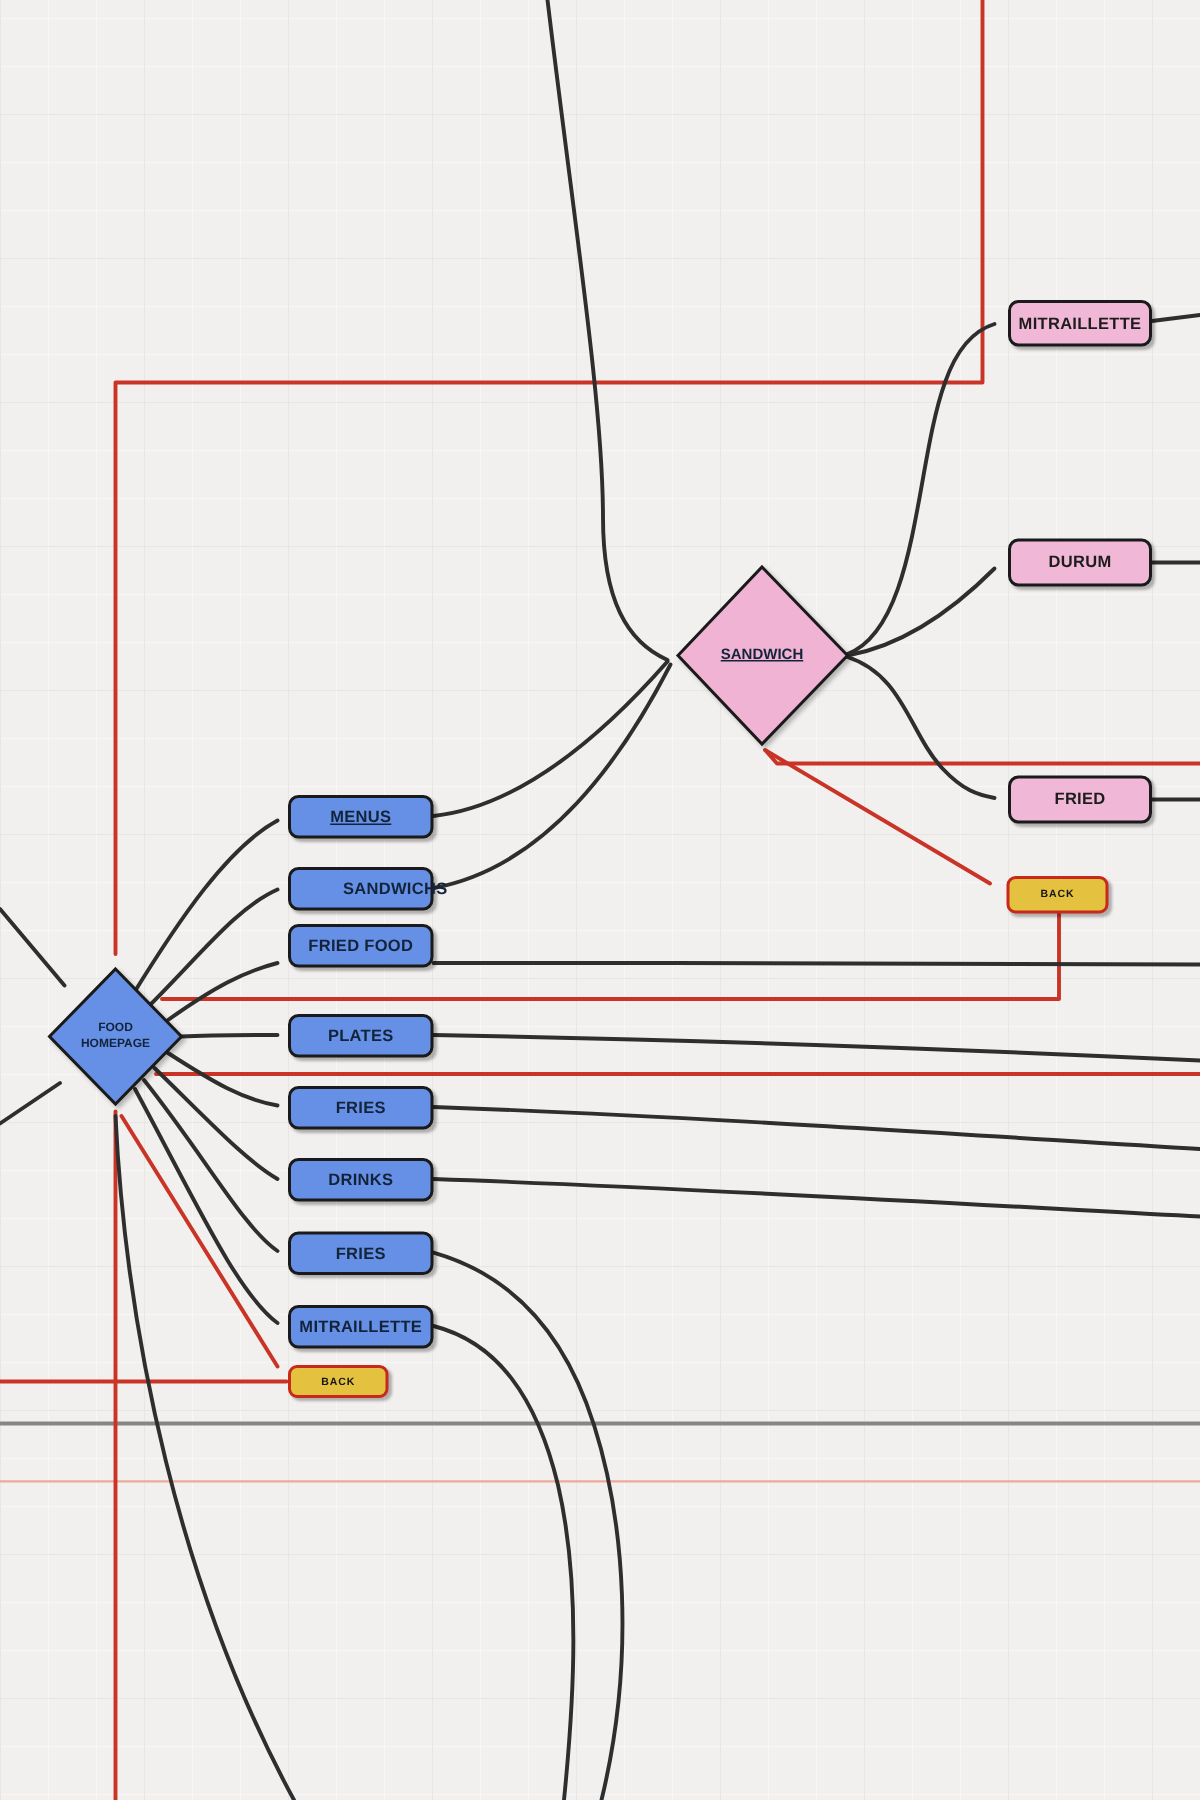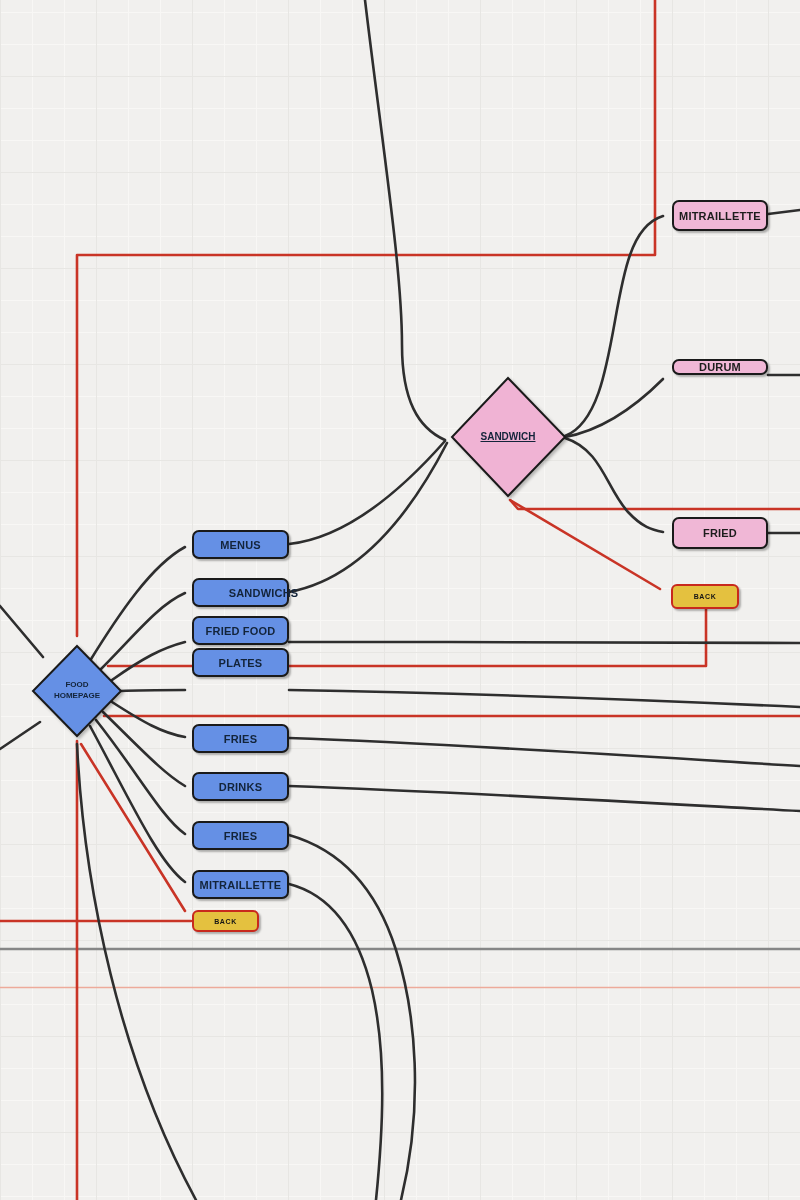--- a/index.html
+++ b/index.html
@@ -100,29 +100,29 @@
 
     <g class="shape-shadow">
       <polygon points="77,646 121,691 77,736 33,691" fill="#6590e5" stroke="#1a1a1a" stroke-width="2"></polygon>
       <polygon points="508,378 565,437 508,496 452,437" fill="#f0b3d4" stroke="#1a1a1a" stroke-width="2"></polygon>
     </g>
   </svg>
 
   <div class="diamond-label" style="left:42px;top:664px;width:70px;height:54px;font-size:8px;">FOOD HOMEPAGE</div>
   <div class="diamond-label" style="left:463px;top:422px;width:90px;height:30px;font-size:10px;text-decoration:underline;">SANDWICH</div>
 
-  <div class="node blue" style="top:530px;">MENUS</div>
+  <div class="node blue" style="top:530px;text-decoration:underline;">MENUS</div>
   <div class="node blue" style="top:578px;padding-left:46px;">SANDWICHS</div>
   <div class="node blue" style="top:616px;">FRIED FOOD</div>
-  <div class="node blue" style="top:648px;">PLATES</div>
+  <div class="node blue" style="top:676px;">PLATES</div>
   <div class="node blue" style="top:724px;">FRIES</div>
   <div class="node blue" style="top:772px;">DRINKS</div>
   <div class="node blue" style="top:821px;">FRIES</div>
   <div class="node blue" style="top:870px;">MITRAILLETTE</div>
 
   <div class="node pink" style="top:200px;height:31px;">MITRAILLETTE</div>
-  <div class="node pink" style="top:359px;height:16px;">DURUM</div>
+  <div class="node pink" style="top:359px;height:32px;">DURUM</div>
   <div class="node pink" style="top:517px;height:32px;">FRIED</div>
 
   <div class="node back" style="left:192px;top:910px;width:67px;height:22px;">BACK</div>
   <div class="node back" style="left:671px;top:584px;width:68px;height:25px;">BACK</div>
 
 </div>
 
 </body></html>

